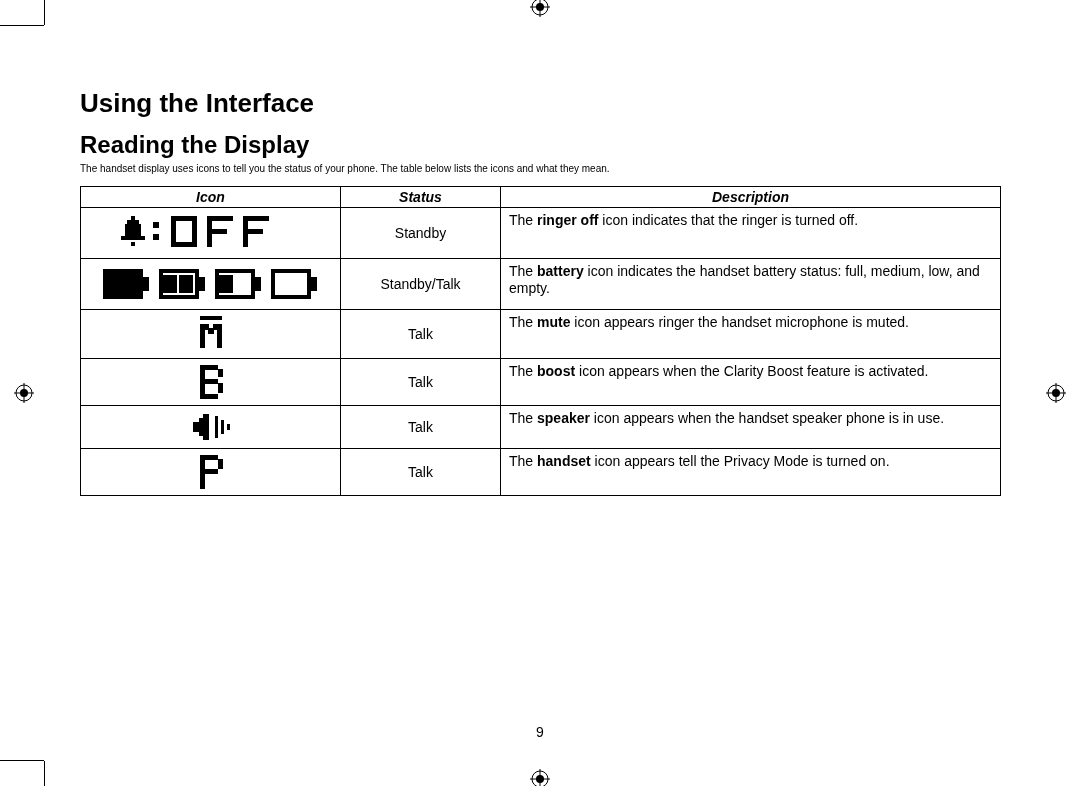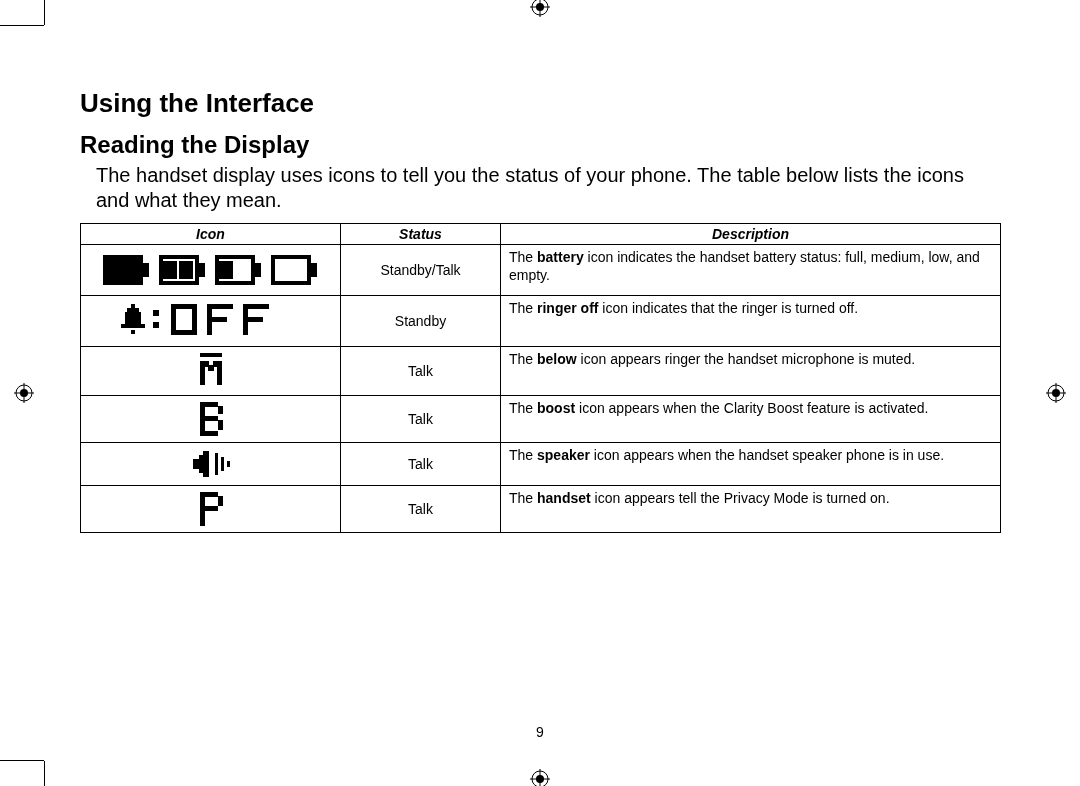--- a/index.html
+++ b/index.html
@@ -37,22 +37,22 @@
     font-size: 26px;
     font-weight: bold;
     margin: 0 0 12px 0;
   }
   h2 {
     font-size: 24px;
     font-weight: bold;
     margin: 0 0 4px 0;
   }
   p.intro {
-    font-size: 20px;
-    margin: 0 0 10px 16px;
+    font-size: 10px;
+    margin: 0 0 10px 0;
     line-height: 1.25;
   }
   table {
     border-collapse: collapse;
     width: 920px;
     table-layout: fixed;
   }
   col.c1 { width: 260px; }
   col.c2 { width: 160px; }
   col.c3 { width: 500px; }
@@ -136,20 +136,55 @@
       <tr>
         <th>Icon</th>
         <th>Status</th>
         <th>Description</th>
       </tr>
     </thead>
     <tbody>
 
       <tr>
         <td class="icon-cell">
+          <svg class="lcd-svg" width="180" height="42" viewBox="0 0 180 42" shape-rendering="crispEdges">
+            <g fill="#000">
+
+              <rect x="10" y="4" width="4" height="4"></rect>
+              <rect x="6" y="8" width="12" height="4"></rect>
+              <rect x="4" y="12" width="16" height="12"></rect>
+              <rect x="0" y="24" width="24" height="4"></rect>
+              <rect x="10" y="30" width="4" height="4"></rect>
+
+              <rect x="32" y="10" width="6" height="6"></rect>
+                <rect x="32" y="22" width="6" height="6"></rect>
+
+              <rect x="50" y="4" width="26" height="5"></rect>
+                <rect x="50" y="30" width="26" height="5"></rect>
+              <rect x="50" y="4" width="5" height="31"></rect>
+                <rect x="71" y="4" width="5" height="31"></rect>
+
+              <rect x="86" y="4" width="5" height="31"></rect>
+                <rect x="86" y="4" width="26" height="5"></rect>
+                <rect x="86" y="17" width="20" height="5"></rect>
+
+              <rect x="122" y="4" width="5" height="31"></rect>
+                <rect x="122" y="4" width="26" height="5"></rect>
+                <rect x="122" y="17" width="20" height="5"></rect>
+            </g>
+          </svg>
+        </td>
+        <td class="status-cell">Standby</td>
+        <td class="desc-cell">
+          <span>The </span><b>ringer off</b><span> icon indicates that the ringer is turned off.</span>
+        </td>
+      </tr>
+
+      <tr>
+        <td class="icon-cell">
           <svg class="lcd-svg" width="220" height="42" viewBox="0 0 220 42" shape-rendering="crispEdges">
             <g fill="#000">
 
               <rect x="2" y="6" width="40" height="30"></rect>
                 <rect x="42" y="14" width="6" height="14"></rect>
 
               <rect x="58" y="6" width="40" height="4"></rect>
                 <rect x="58" y="32" width="40" height="4"></rect>
               <rect x="58" y="6" width="4" height="30"></rect>
                 <rect x="94" y="6" width="4" height="30"></rect>
@@ -173,69 +208,34 @@
           </svg>
         </td>
         <td class="status-cell">Standby/Talk</td>
         <td class="desc-cell">
           <span>The </span><b>battery</b><span> icon indicates the handset battery status: full, medium, low, and empty.</span>
         </td>
       </tr>
 
       <tr>
         <td class="icon-cell">
-          <svg class="lcd-svg" width="180" height="42" viewBox="0 0 180 42" shape-rendering="crispEdges">
-            <g fill="#000">
-
-              <rect x="10" y="4" width="4" height="4"></rect>
-              <rect x="6" y="8" width="12" height="4"></rect>
-              <rect x="4" y="12" width="16" height="12"></rect>
-              <rect x="0" y="24" width="24" height="4"></rect>
-              <rect x="10" y="30" width="4" height="4"></rect>
-
-              <rect x="32" y="10" width="6" height="6"></rect>
-                <rect x="32" y="22" width="6" height="6"></rect>
-
-              <rect x="50" y="4" width="26" height="5"></rect>
-                <rect x="50" y="30" width="26" height="5"></rect>
-              <rect x="50" y="4" width="5" height="31"></rect>
-                <rect x="71" y="4" width="5" height="31"></rect>
-
-              <rect x="86" y="4" width="5" height="31"></rect>
-                <rect x="86" y="4" width="26" height="5"></rect>
-                <rect x="86" y="17" width="20" height="5"></rect>
-
-              <rect x="122" y="4" width="5" height="31"></rect>
-                <rect x="122" y="4" width="26" height="5"></rect>
-                <rect x="122" y="17" width="20" height="5"></rect>
-            </g>
-          </svg>
-        </td>
-        <td class="status-cell">Standby</td>
-        <td class="desc-cell">
-          <span>The </span><b>ringer off</b><span> icon indicates that the ringer is turned off.</span>
-        </td>
-      </tr>
-
-      <tr>
-        <td class="icon-cell">
           <svg class="lcd-svg" width="30" height="40" viewBox="0 0 30 40" shape-rendering="crispEdges">
             <g fill="#000">
               <rect x="4" y="2" width="22" height="4"></rect>
               <rect x="4" y="10" width="5" height="24"></rect>
                 <rect x="21" y="10" width="5" height="24"></rect>
               <rect x="9" y="10" width="4" height="6"></rect>
                 <rect x="17" y="10" width="4" height="6"></rect>
               <rect x="12" y="14" width="6" height="6"></rect>
             </g>
           </svg>
         </td>
         <td class="status-cell">Talk</td>
         <td class="desc-cell">
-          <span>The </span><b>below</b><span> icon appears ringer the handset microphone is muted.</span>
+          <span>The </span><b>mute</b><span> icon appears ringer the handset microphone is muted.</span>
         </td>
       </tr>
 
       <tr>
         <td class="icon-cell">
           <svg class="lcd-svg" width="30" height="38" viewBox="0 0 30 38" shape-rendering="crispEdges">
             <g fill="#000">
               <rect x="4" y="2" width="5" height="34"></rect>
               <rect x="4" y="2" width="18" height="5"></rect>
                 <rect x="22" y="6" width="5" height="8"></rect>

